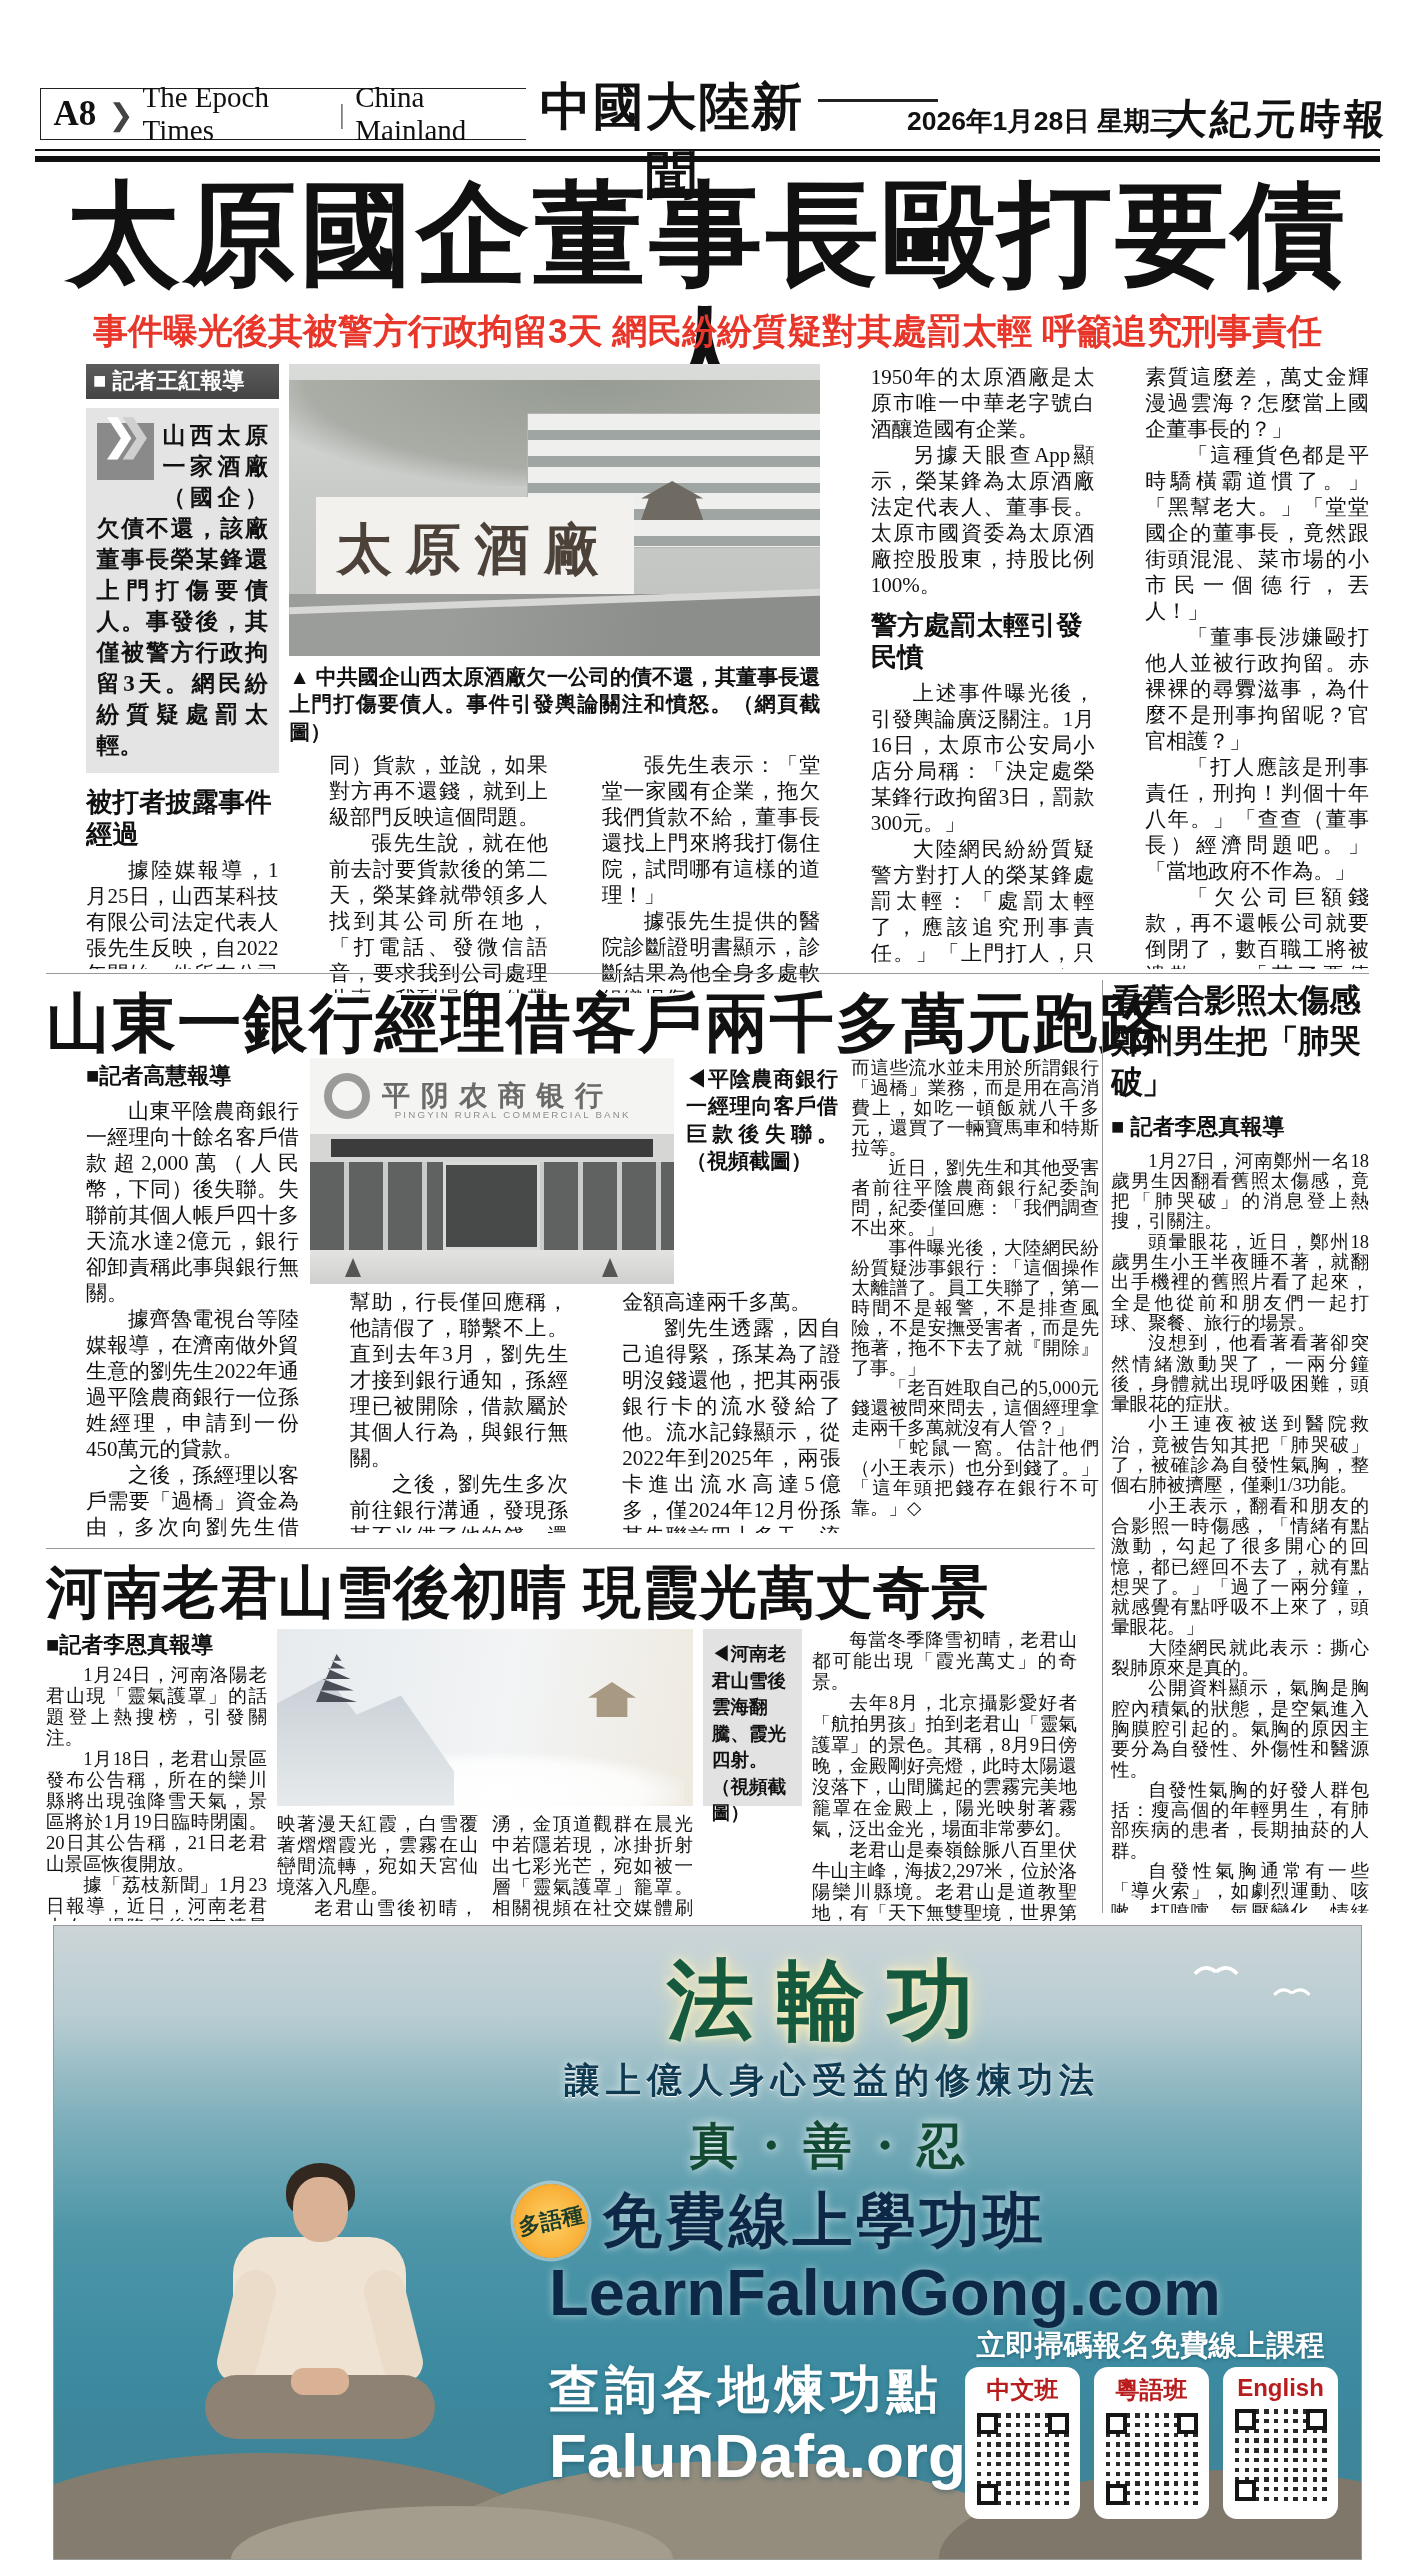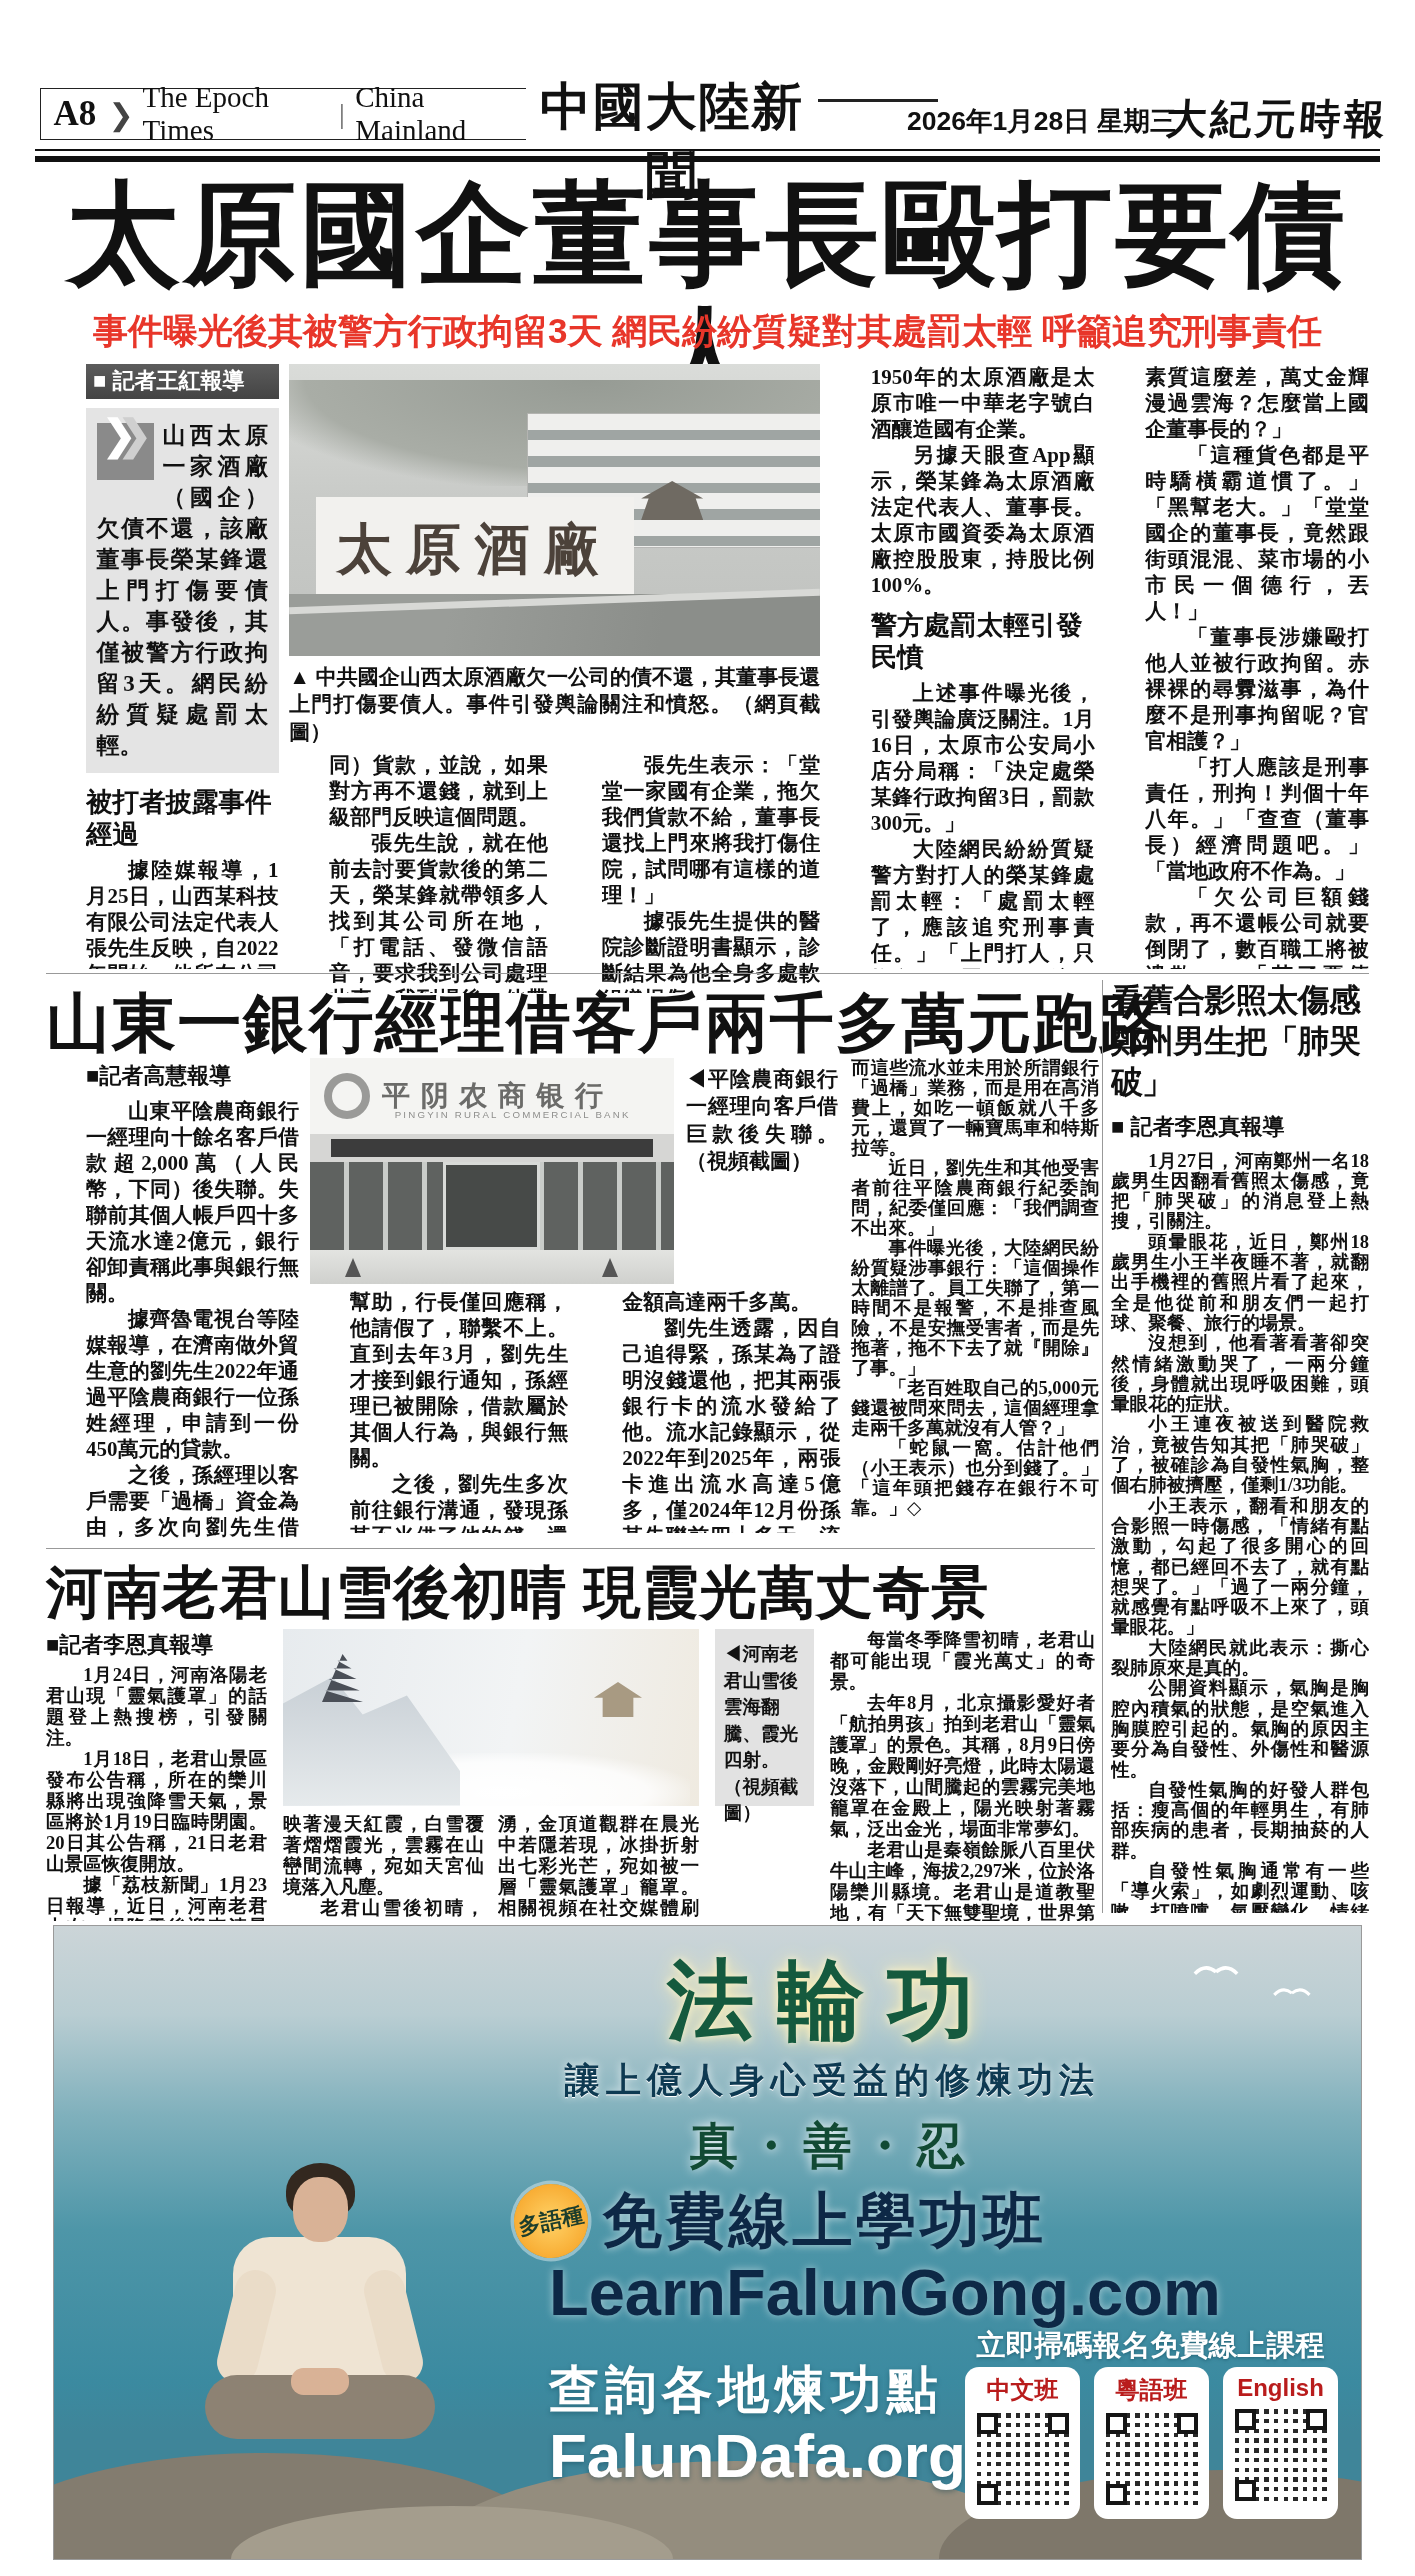--- a/index.html
+++ b/index.html
@@ -20,21 +20,21 @@
   .rule-thick{left:35px;width:1345px;height:6.2px;background:#111;}
   
   #a1-headline{left:46px;top:173px;width:1323px;text-align:center;font-size:113px;font-weight:900;letter-spacing:3.5px;line-height:124px;}
   #a1-subhead{left:46px;top:308px;width:1323px;text-align:center;font-size:35px;font-weight:900;color:#e8362a;font-family:"Liberation Sans",sans-serif;white-space:nowrap;}
   #a1-body{left:46px;top:364px;width:1323px;height:605px;display:flex;gap:10.6px;}
   .col{overflow:hidden;text-align:justify;}
   .fs24{font-size:21px;line-height:26px;margin-left:40px;}
   .fs21{font-size:18.6px;line-height:21px;}
   .fs20{font-size:18.6px;line-height:20.3px;}
   .xdense{font-size:18.6px;line-height:20px;}
-  .para{margin:0;text-indent:2em;font-weight:bold;}
+  .para{margin:0;text-indent:2em;}
   .cont{text-indent:0;}
   .sub{font-family:"Liberation Sans",sans-serif;font-weight:bold;font-size:26.5px;text-indent:0;margin:10.6px 0 7px 0;line-height:32px;text-align:left;}
   .byline-bar{background:linear-gradient(#5c5c5c,#444);color:#fff;font-family:"Liberation Sans",sans-serif;font-weight:bold;font-size:22px;padding:4.4px 7px;margin-bottom:8.8px;}
   .byline{font-family:"Liberation Sans",sans-serif;font-weight:bold;font-size:22px;margin:5.3px 0 8.8px 0;text-align:left;}
   #introbox{background:#e4e4e4;padding:12.4px 10.6px;margin-bottom:12.4px;}
   #intrologo{float:left;width:57px;height:57px;background:#8a8a8a;margin:3.5px 8.8px 3.5px 0;position:relative;}
   #intrologo .c1,#intrologo .c2{position:absolute;font-size:41px;font-weight:900;color:#fff;top:-1.8px;font-family:"Liberation Sans",sans-serif;}
   #intrologo .c1{left:5.3px;color:#fff;}
   #intrologo .c2{left:21px;color:#cfcfcf;}
   #introtext{font-size:23px;line-height:31px;font-weight:bold;text-align:justify;}
@@ -70,21 +70,21 @@
   #ph3 .temple{position:absolute;right:57px;top:53px;width:48px;height:35px;background:#a89a82;clip-path:polygon(50% 0,100% 45%,82% 45%,82% 100%,18% 100%,18% 45%,0 45%);}
   .capbox{background:#e2e2e2;padding:12.4px 8.8px;font-family:"Liberation Sans",sans-serif;font-weight:bold;font-size:18.6px;line-height:26.5px;}
   
   .hdiv{background:#999;height:0.9px;}
   .vdiv{background:#999;width:0.9px;}
   
   #a2-headline{left:46px;top:980px;width:1053px;font-size:64px;font-weight:900;font-family:"Liberation Sans",sans-serif;letter-spacing:1.8px;white-space:nowrap;}
   #a2-body{left:46px;top:1058px;width:1053px;height:483px;display:flex;gap:10.6px;}
   
   #a3-headline{left:46px;top:1555px;width:1053px;font-size:57px;font-weight:900;font-family:"Liberation Sans",sans-serif;letter-spacing:0.9px;white-space:nowrap;}
-  #a3-body{left:46px;top:1629px;width:1049px;height:292px;display:flex;gap:16px;}
+  #a3-body{left:46px;top:1629px;width:1049px;height:292px;display:flex;gap:10px;}
   
   #rart{left:1111px;top:980px;width:258px;height:933px;overflow:hidden;}
   #rart h2{margin:0 0 8.8px 0;font-family:"Liberation Sans",sans-serif;font-size:32px;line-height:41px;font-weight:900;letter-spacing:-0.9px;}
   
   #ad{left:53px;top:1925px;width:1307px;height:633px;border:0.9px solid #9a9a9a;
       background:linear-gradient(#ccd5d8 0%,#b9cdd2 14%,#7fb0bc 30%,#4e96a8 48%,#3b8aa0 72%,#3f8599 80%);overflow:hidden;}
   .rock{position:absolute;border-radius:50%;}
   #ad .r1{left:-71px;bottom:-80px;width:566px;height:186px;background:#837c6f;}
   #ad .r2{left:372px;bottom:-97px;width:619px;height:195px;background:#948d7e;}
   #ad .r3{left:885px;bottom:-88px;width:566px;height:177px;background:#7e776a;}

